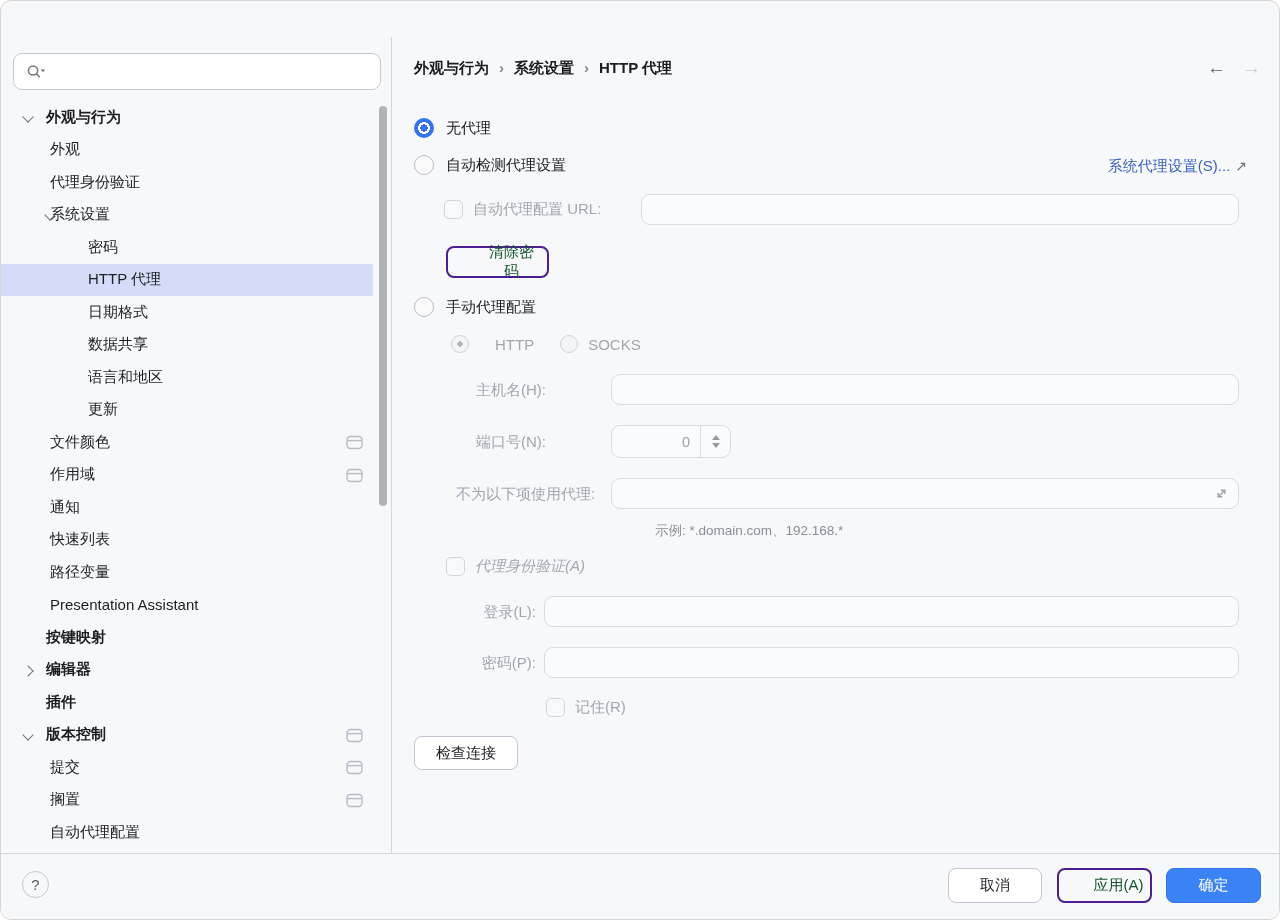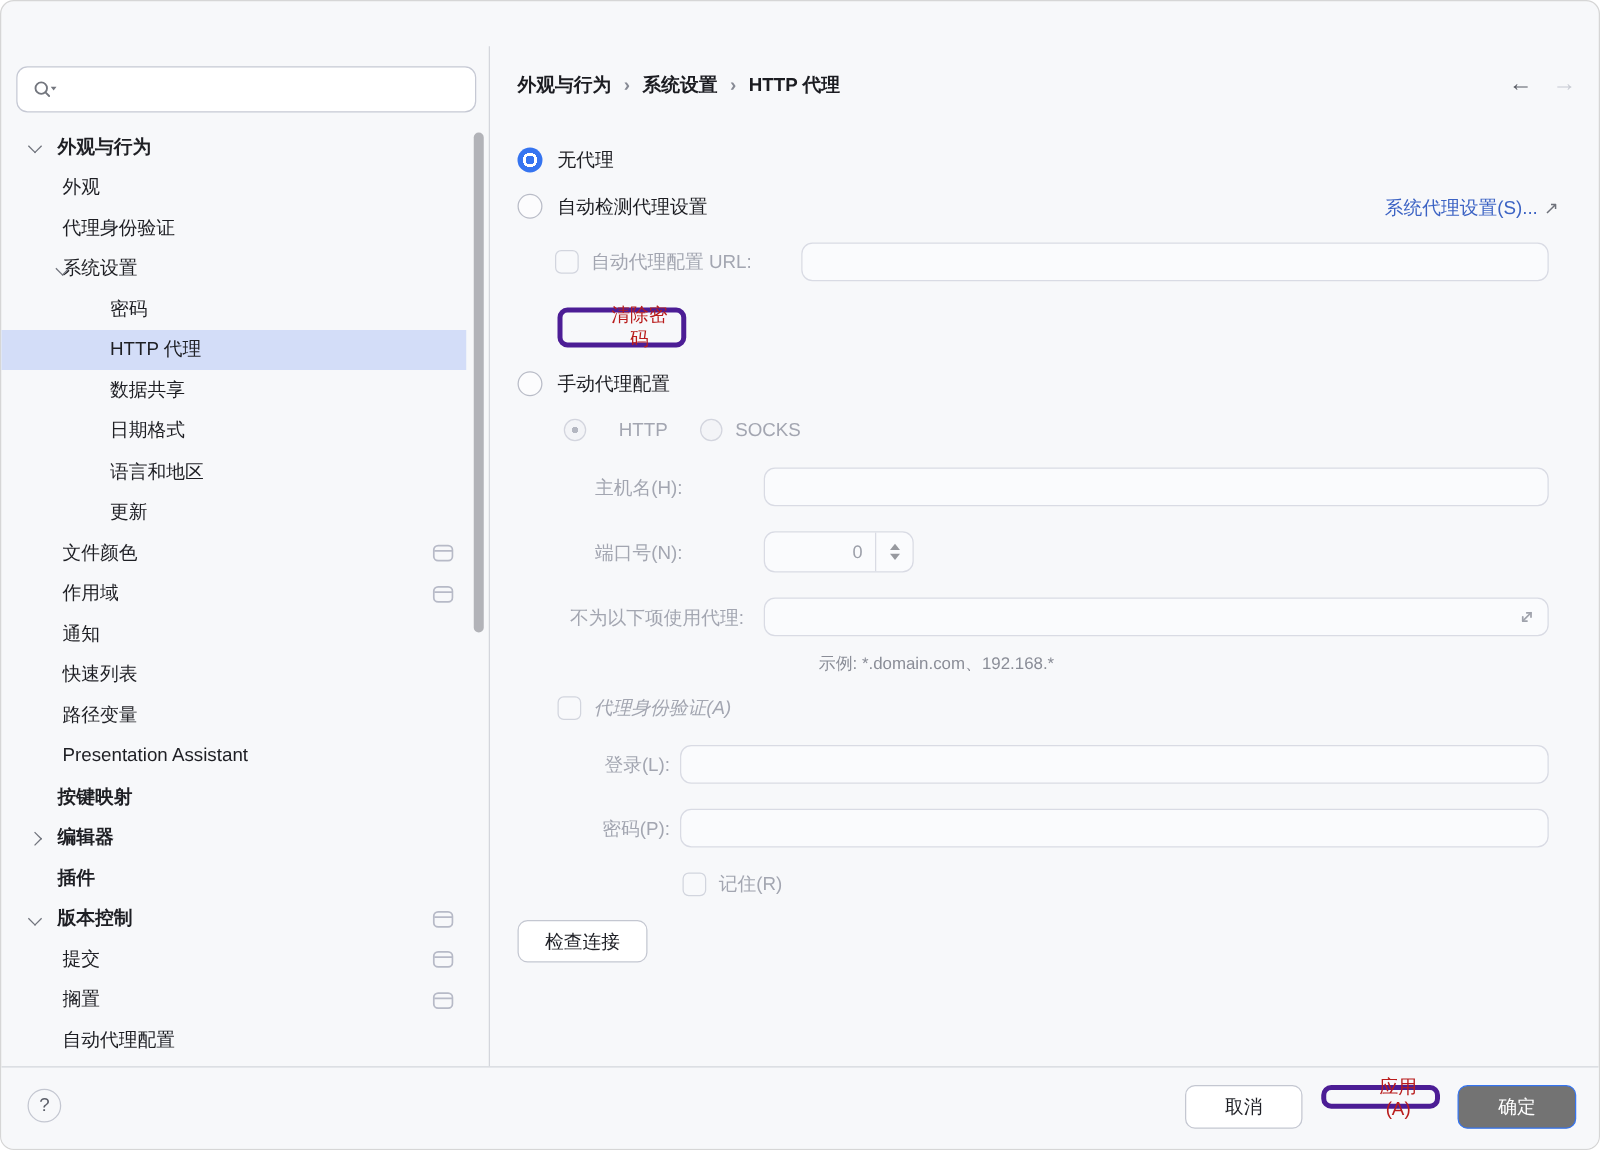--- a/index.html
+++ b/index.html
@@ -50,22 +50,22 @@
   .radio.dis-off{width:18px;height:18px;border:1px solid #d3d5de;background:#f3f4f7;}
   .cb{width:19px;height:19px;border:1px solid #d2d5de;border-radius:5px;background:#f8f9fb;box-sizing:border-box;flex:0 0 auto;}
 
   .tf{position:absolute;box-sizing:border-box;height:31px;border:1px solid #d9dbe4;border-radius:9px;background:#fafbfd;color:#9da0aa;font-size:14px;padding:0 12px;outline:none;font-family:inherit;}
   .link{position:absolute;font-size:15px;color:#3c63c4;text-decoration:none;cursor:pointer;}
   .link .ext{color:#6f727b;margin-left:5px;font-size:14px;}
   .hint{position:absolute;font-size:13.5px;color:#8a8d97;}
 
   .btn{position:absolute;box-sizing:border-box;border-radius:8px;font-size:15px;font-family:inherit;display:flex;align-items:center;justify-content:center;cursor:default;}
   .btn.secondary{background:#ffffff;border:1px solid #c4c7d1;color:#1f2026;}
-  .btn.disabled{background:transparent;border:4px solid #4c1d95;color:#b91c1c;padding-left:34px;}
-  .btn.primary{background:#737373;border:1px solid #3574F0;color:#ffffff;}
+  .btn.disabled{background:transparent;border:2px solid #4c1d95;color:#14532d;padding-left:34px;}
+  .btn.primary{background:#3b82f6;border:1px solid #3574F0;color:#ffffff;}
 
   .portfield{position:absolute;left:218px;top:388px;width:120px;height:33px;border:1px solid #d9dbe4;border-radius:9px;background:#fafbfd;box-sizing:border-box;display:flex;}
   .port-val{flex:1;display:flex;align-items:center;justify-content:flex-end;padding-right:10px;color:#9da0aa;font-size:14.5px;}
   .stepper{width:29px;border-left:1px solid #d9dbe4;display:flex;flex-direction:column;align-items:center;justify-content:center;gap:3px;}
   .tri-up{width:0;height:0;border-left:4.5px solid transparent;border-right:4.5px solid transparent;border-bottom:5.5px solid #97999f;}
   .tri-down{width:0;height:0;border-left:4.5px solid transparent;border-right:4.5px solid transparent;border-top:5.5px solid #97999f;}
   .expand-ic{position:absolute;right:10px;top:8px;line-height:0;}
 
   
   .footer{position:absolute;bottom:0;left:0;right:0;height:65px;border-top:1px solid #d4d6dc;background:#f7f8fa;}
@@ -103,24 +103,24 @@
           <span class="chev down"></span>
           <span class="tree-label">系统设置</span>
         </div>
         <div class="tree-row lvl2">
           <span class="tree-label">密码</span>
         </div>
         <div class="tree-row lvl2 selected">
           <span class="tree-label">HTTP 代理</span>
         </div>
         <div class="tree-row lvl2">
+          <span class="tree-label">日期格式</span>
+        </div>
+        <div class="tree-row lvl2">
           <span class="tree-label">数据共享</span>
-        </div>
-        <div class="tree-row lvl2">
-          <span class="tree-label">日期格式</span>
         </div>
         <div class="tree-row lvl2">
           <span class="tree-label">语言和地区</span>
         </div>
         <div class="tree-row lvl2">
           <span class="tree-label">更新</span>
         </div>
         <div class="tree-row lvl1">
           <span class="tree-label">文件颜色</span>
           <span class="badge"><svg width="17" height="15" viewBox="0 0 17 15">
@@ -262,17 +262,17 @@
       <span class="cb"></span>
       <span class="lbl dis" style="margin-left:10px;">记住(R)</span>
     </div>
 
     <button class="btn secondary" style="left:21px;top:699px;width:104px;height:34px;">检查连接</button>
   </div>
 
   <div class="footer">
     <div class="help">?</div>
     <button class="btn secondary" style="left:947px;top:14px;width:94px;height:35px;">取消</button>
-    <button class="btn disabled" style="left:1056px;top:14px;width:95px;height:19px;">应用(A)</button>
+    <button class="btn disabled" style="left:1056px;top:14px;width:95px;height:35px;">应用(A)</button>
     <button class="btn primary" style="left:1165px;top:14px;width:95px;height:35px;">确定</button>
   </div>
 
 </div>
 
 </body></html>

